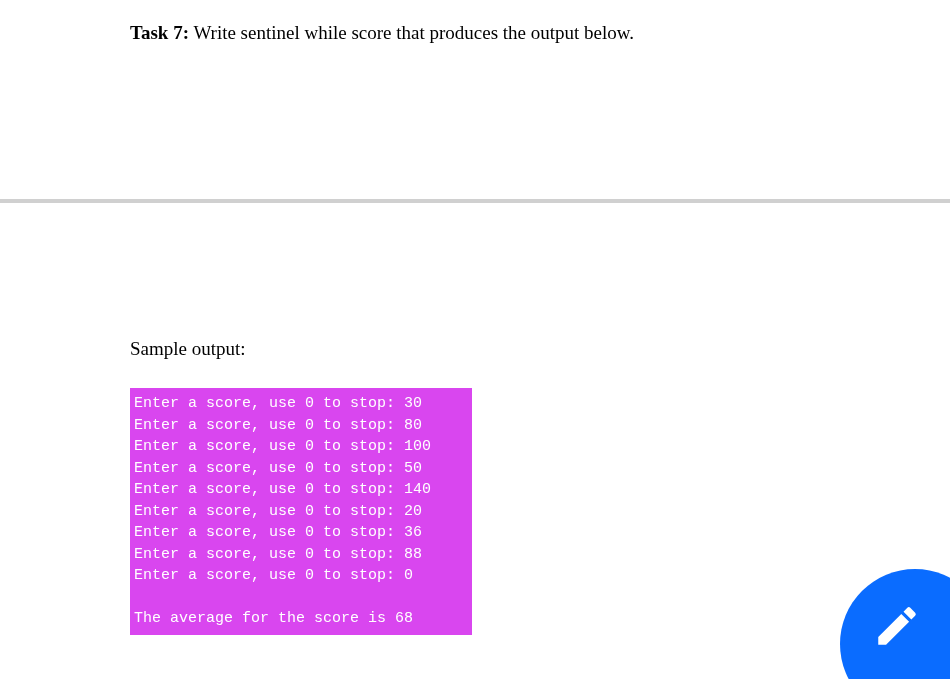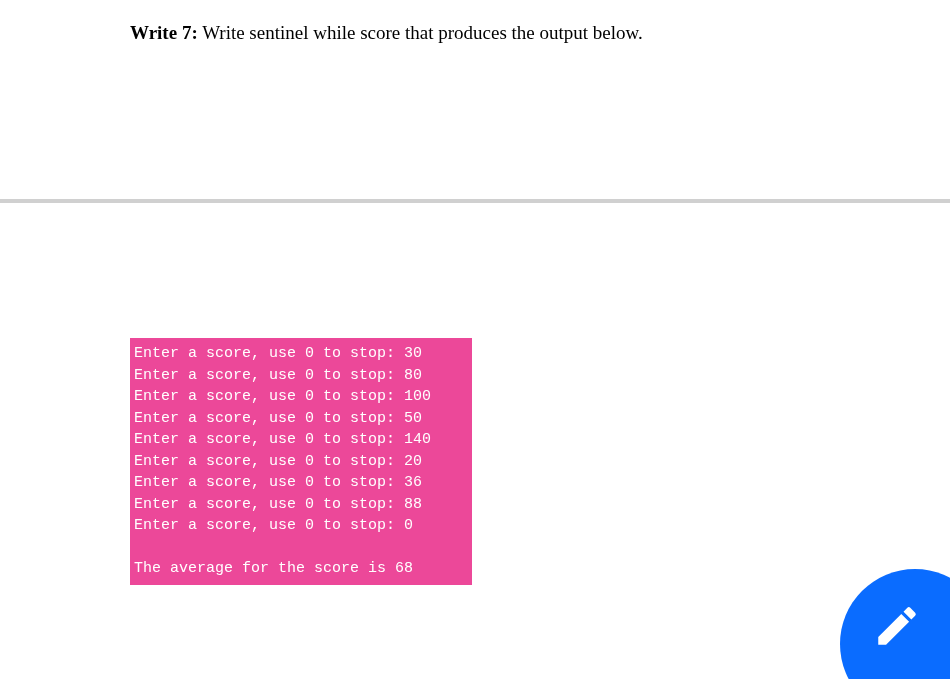--- a/index.html
+++ b/index.html
@@ -38,21 +38,21 @@
       position: absolute;
       top: 338px;
       left: 130px;
     }
     .sample-label {
       font-size: 19px;
       color: #000;
       margin-bottom: 28px;
     }
     .terminal {
-      background: #ec4899;
+      background: #d946ef;
       color: #ffffff;
       font-family: 'Courier New', Courier, monospace;
       font-size: 15px;
       line-height: 21.5px;
       padding: 5px 4px 5px 4px;
       width: 342px;
       white-space: pre;
     }
     .terminal-line {
       display: block;
@@ -75,27 +75,28 @@
       height: 50px;
       fill: #ffffff;
       transform: translate(-18px, -18px);
     }
   </style>
 </head>
 <body>
 
 <div class="content-top">
   <p class="task-heading">
-    <span class="task-label">Write 7:</span><span> Write sentinel while score that produces the output below.</span>
+    <span class="task-label">Task 7:</span><span> Write sentinel while score that produces the output below.</span>
   </p>
 </div>
 
 <div class="divider"></div>
 
 <div class="content-bottom">
+  <p class="sample-label">Sample output:</p>
   <div class="terminal" id="terminal"><span class="terminal-line">Enter a score, use 0 to stop: 30</span><span class="terminal-line">Enter a score, use 0 to stop: 80</span><span class="terminal-line">Enter a score, use 0 to stop: 100</span><span class="terminal-line">Enter a score, use 0 to stop: 50</span><span class="terminal-line">Enter a score, use 0 to stop: 140</span><span class="terminal-line">Enter a score, use 0 to stop: 20</span><span class="terminal-line">Enter a score, use 0 to stop: 36</span><span class="terminal-line">Enter a score, use 0 to stop: 88</span><span class="terminal-line">Enter a score, use 0 to stop: 0</span><span class="terminal-line">&nbsp;</span><span class="terminal-line">The average for the score is 68</span></div>
 </div>
 
 <div class="fab">
   <svg viewBox="0 0 24 24">
     <path d="M3 17.25V21h3.75l11.06-11.06-3.75-3.75L3 17.25zM20.71 7.04a1 1 0 0 0 0-1.41l-2.34-2.34a1 1 0 0 0-1.41 0l-1.83 1.83 3.75 3.75 1.83-1.83z"></path>
   </svg>
 </div>
 
 </body></html>

